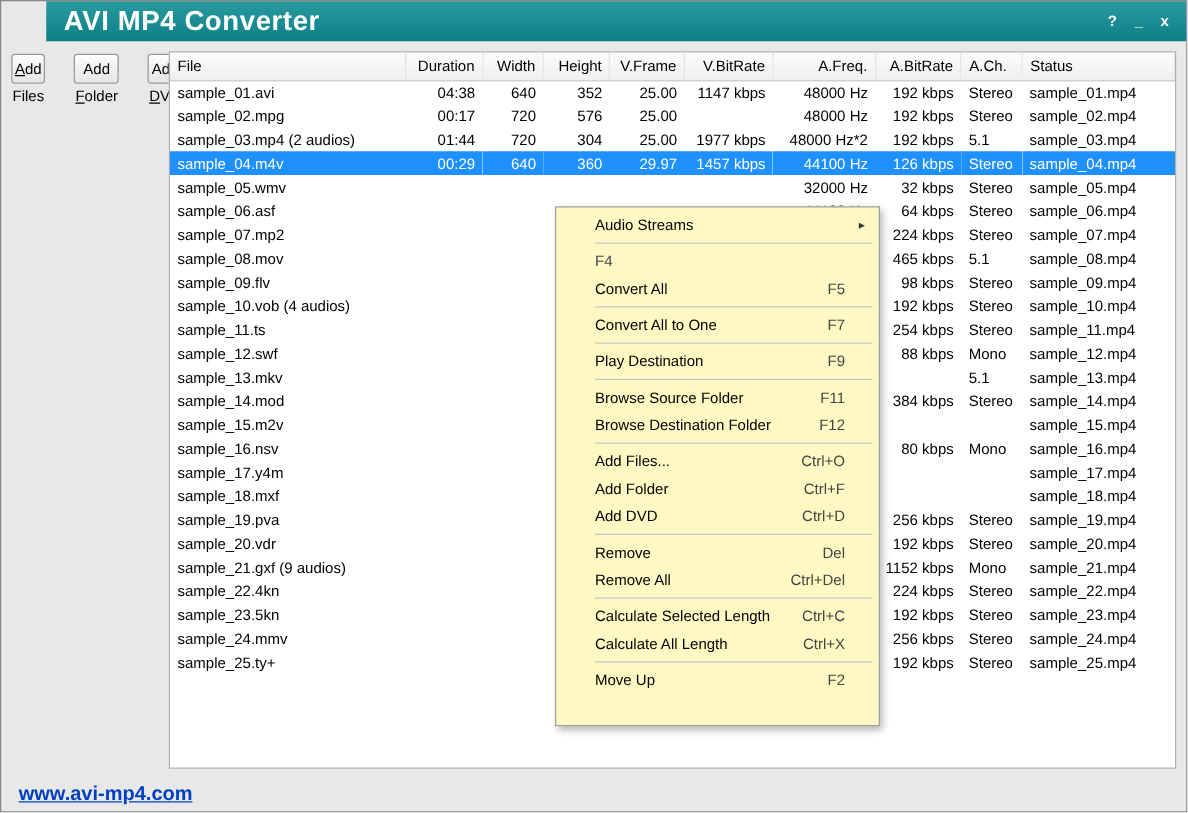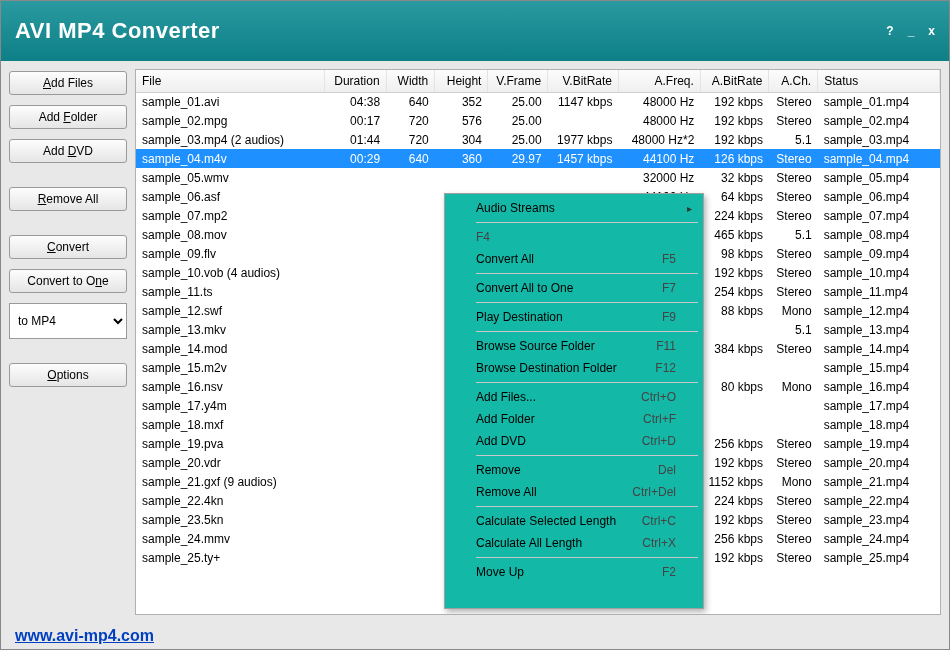--- a/index.html
+++ b/index.html
@@ -1,46 +1,46 @@
 <!DOCTYPE html>
 <html><head>
 <meta charset="utf-8">
 <style>
   * { box-sizing: border-box; margin: 0; padding: 0; font-family: "Segoe UI", Tahoma, sans-serif; font-size: 12px; }
   html, body { width: 950px; height: 650px; overflow: hidden; }
   .window { width: 950px; height: 650px; background: #e8e8e8; border: 1px solid #888; display: flex; flex-direction: column; }
-  .titlebar { height: 60px; background: linear-gradient(to bottom, #2a9aa0, #0d7f86); color: #fff; display: flex; align-items: center; padding: 0 14px; }
+  .titlebar { height: 32px; background: linear-gradient(to bottom, #2a9aa0, #0d7f86); color: #fff; display: flex; align-items: center; padding: 0 14px; margin-left: 36px; }
   .titlebar .title { font-size: 22px; font-weight: bold; letter-spacing: 0.5px; flex: 1; }
   .titlebar .winbtns { display: flex; gap: 14px; font-size: 14px; font-weight: bold; }
   .titlebar .winbtns span { cursor: pointer; }
   .body { flex: 1; display: flex; padding: 8px; gap: 8px; min-height: 0; }
-  .sidebar { width: 118px; display: flex; flex-direction: column; gap: 10px; padding-top: 2px; }
+  .sidebar { width: 118px; display: flex; flex-direction: row; gap: 23px; padding-top: 2px; }
   .btn { height: 24px; background: linear-gradient(to bottom, #fdfdfd, #e5e5e5); border: 1px solid #9a9a9a; border-radius: 3px; text-align: center; line-height: 22px; cursor: pointer; font-size: 12px; }
   .btn u { text-decoration: underline; }
   .spacer-sm { height: 4px; }
   select.fmt { height: 36px; border: 1px solid #9a9a9a; background: #fff; font-size: 12px; padding-left: 4px; }
   .main { flex: 1; background: #fff; border: 1px solid #b0b0b0; position: relative; overflow: hidden; }
   table { width: 100%; border-collapse: collapse; table-layout: fixed; }
   th { text-align: left; font-weight: normal; height: 22px; border-bottom: 1px solid #d0d0d0; border-right: 1px solid #e4e4e4; padding: 0 6px; background: linear-gradient(to bottom,#fcfcfc,#efefef); white-space: nowrap; overflow: hidden; }
   td { height: 19px; padding: 0 6px; white-space: nowrap; overflow: hidden; }
   tr.sel td { background: #1e90ff; color: #fff; }
   .col-file   { width: 170px; }
   .col-dur    { width: 56px; text-align: right;}
   .col-w      { width: 44px; text-align: right;}
   .col-h      { width: 48px; text-align: right;}
   .col-vf     { width: 54px; text-align: right;}
   .col-vbr    { width: 64px; text-align: right;}
   .col-af     { width: 74px; text-align: right;}
   .col-abr    { width: 62px; text-align: right;}
-  .col-ach    { width: 44px; text-align: right; }
+  .col-ach    { width: 44px; }
   .col-status { width: 110px; }
   td.col-dur, td.col-w, td.col-h, td.col-vf, td.col-vbr, td.col-af, td.col-abr { text-align: right; }
   th.col-dur, th.col-w, th.col-h, th.col-vf, th.col-vbr, th.col-af, th.col-abr { text-align: right; }
 
-  .context-menu { position: absolute; left: 308px; top: 123px; width: 260px; background: #14b8a6; border: 1px solid #a0a0a0; box-shadow: 2px 3px 6px rgba(0,0,0,0.3); padding: 3px; z-index: 50; }
+  .context-menu { position: absolute; left: 308px; top: 123px; width: 260px; background: #fef9c3; border: 1px solid #a0a0a0; box-shadow: 2px 3px 6px rgba(0,0,0,0.3); padding: 3px; z-index: 50; }
   .context-menu .mi { height: 22px; display: flex; align-items: center; padding: 0 24px 0 28px; cursor: default; position: relative; }
   .context-menu .mi .lbl { flex: 1; }
   .context-menu .mi .sc { color: #444; }
   .context-menu .sep { height: 1px; background: #c8c8c8; margin: 3px 2px 3px 28px; }
   .context-menu .arrow::after { content: "▸"; position: absolute; right: 8px; font-size: 10px; color: #333; }
 
   .footer { height: 26px; padding: 0 14px; display: flex; align-items: center; }
   .footer a { color: #0040c0; text-decoration: underline; font-size: 16px; font-weight: bold;}
 </style>
 </head>

